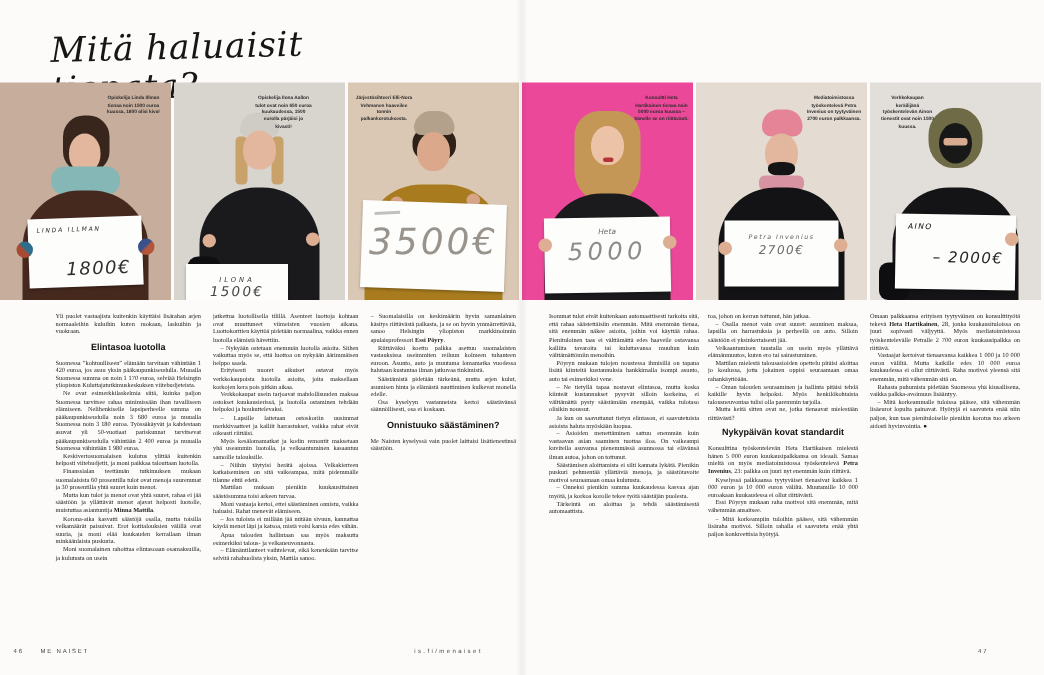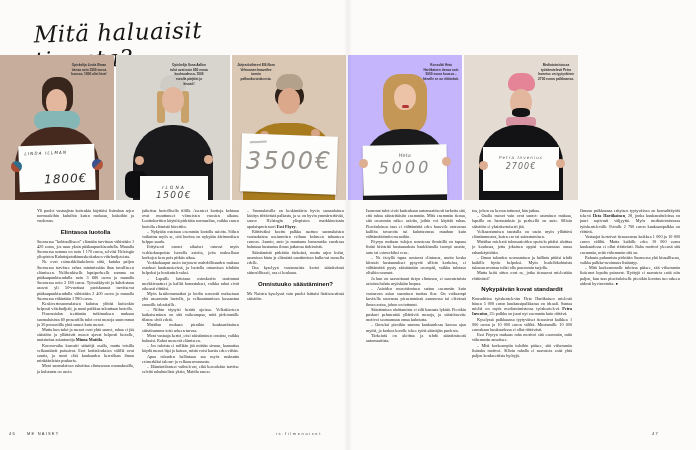--- a/index.html
+++ b/index.html
@@ -35,21 +35,21 @@
             background:linear-gradient(45deg,#a84a31 45%,#2f6d8c 55%);}
   .p1 .mitR{position:absolute;left:92px;top:104px;width:11px;height:11px;border-radius:50%;
             background:linear-gradient(135deg,#39528b 45%,#b2553a 55%);}
   
   .p2 .beanie{position:absolute;left:44px;top:20px;width:26px;height:16px;border-radius:12px 12px 5px 5px;}
   .p2 .hairL,.p2 .hairR{position:absolute;top:36px;width:8px;height:32px;background:#c9a26b;border-radius:3px;}
   .p2 .hairL{left:41px;}.p2 .hairR{left:65px;}
   .p2 .face{top:32px;}
   .p2 .coat{left:17px;width:80px;top:70px;}
   .p2 .bag{position:absolute;left:9px;top:116px;width:22px;height:27px;border-radius:7px;background:#0f0f11;}
-  .p2 .sign{left:24px;top:88px;width:68px;height:44px;margin-top:33px;}
+  .p2 .sign{left:8px;top:88px;width:68px;height:44px;margin-top:33px;}
   .p2 .sname{margin-top:9px;font-size:4.5px;letter-spacing:2px;color:#3a3a3a;font-style:italic;}
   .p2 .samount{font-size:9px;font-style:italic;letter-spacing:1.5px;}
   .p2 .hl{left:19px;top:101px;}.p2 .hr{left:88px;top:100px;}
   
   .p3 .beanie{position:absolute;left:44px;top:19px;width:27px;height:16px;border-radius:12px 12px 5px 5px;}
   .p3 .hair{position:absolute;left:43px;top:30px;width:29px;height:22px;border-radius:10px;background:#2d2118;}
   .p3 .face{top:33px;background:#dba88c;}
   .p3 .coat{left:11px;width:92px;top:68px;height:78px;}
   .p3 .sign{left:9px;top:80px;width:96px;height:58px;transform:rotate(2deg);}
   .p3 .samount{margin-top:12px;font-size:24px;font-style:italic;letter-spacing:2px;transform:rotate(-2deg);}
@@ -148,21 +148,21 @@
     <div class="coat" style="background: rgb(168, 124, 30);"></div>
     <div class="hand hl"></div>
     <div class="hand hr"></div>
     <div class="sign">
       <i class="scrib"></i>
       <div class="samount" style="color: rgb(152, 148, 141);">3500€</div>
     </div>
     <div class="cap">Järjestösihteeri Elli-Nora Vehmanen haaveilee tonnin palkankorotuksesta.</div>
   </div>
 
-  <div class="photo p4" style="background: #c4b5fd;">
+  <div class="photo p4" style="background: #ec4899;">
     <div class="hair" style="background: rgb(196, 151, 87);"></div>
     <div class="face"></div>
     <div class="lips"></div>
     <div class="coat" style="background: rgb(27, 27, 30);"></div>
     <div class="sign">
       <div class="sname">Heta</div>
       <div class="samount" style="color: rgb(139, 139, 139);">5000</div>
     </div>
     <div class="hand hl"></div>
     <div class="hand hr"></div>
@@ -177,20 +177,33 @@
     <div class="coat" style="background: rgb(19, 19, 21);"></div>
     <div class="sign">
       <div class="sname">Petra Invenius</div>
       <div class="samount" style="color: rgb(106, 106, 106);">2700€</div>
     </div>
     <div class="hand hl"></div>
     <div class="hand hr"></div>
     <div class="cap">Mediatoimistossa työskentelevä Petra Invenius on tyytyväinen 2700 euron palkkaansa.</div>
   </div>
 
+  <div class="photo p6" style="background: rgb(226, 223, 218);">
+    <div class="scarf" style="background: rgb(111, 107, 71);"></div>
+    <div class="balaclava"></div>
+    <div class="eyes"></div>
+    <div class="coat" style="background: rgb(20, 20, 23);"></div>
+    <div class="bag"></div>
+    <div class="sign">
+      <div class="sname">AINO</div>
+      <div class="samount" style="color: rgb(38, 38, 38);">– 2000€</div>
+    </div>
+    <div class="hand hr"></div>
+    <div class="cap">Verkkokaupan keräilijänä työskentelevän Ainon tienestit ovat noin 1500 kuussa.</div>
+  </div>
 
   <div class="col" id="lc1">
     <p class="noind">Yli puolet vastaajista kuitenkin käyttäisi lisärahan arjen normaaleihin kuluihin kuten ruokaan, laskuihin ja vuokraan.</p>
     <div class="h">Elintasoa luotolla</div>
     <p class="noind">Suomessa ”kohtuulliseen” elämään tarvitaan vähintään 1 420 euroa, jos asuu yksin pääkaupunkiseudulla. Muualla Suomessa summa on noin 1 170 euroa, selviää Helsingin yliopiston Kuluttajatutkimuskeskuksen viitebudjeteista.</p>
     <p>Ne ovat esimerkkilaskelmia siitä, kuinka paljon Suomessa tarvitsee rahaa minimissään ihan tavalliseen elämiseen. Nelihenkiselle lapsiperheelle summa on pääkaupunkiseudulla noin 3 680 euroa ja muualla Suomessa noin 3 180 euroa. Työssäkäyvät ja kahdestaan asuvat yli 50-vuotiaat pariskunnat tarvitsevat pääkaupunkiseudulla vähintään 2 400 euroa ja muualla Suomessa vähintään 1 980 euroa.</p>
     <p>Keskivertosuomalaisen kulutus ylittää kuitenkin helposti viitebudjetit, ja moni paikkaa talouttaan luotolla.</p>
     <p>Finanssialan teettämän tutkimuksen mukaan suomalaisista 60 prosentilla tulot ovat menoja suuremmat ja 30 prosentilla yhtä suuret kuin menot.</p>
     <p><span>Mutta kun tulot ja menot ovat yhtä suuret, rahaa ei jää säästöön ja yllättävät menot ajavat helposti luotolle, muistuttaa asiantuntija </span><b>Minna Mattila</b><span>.</span></p>
     <p>Korona-aika kasvatti säästöjä osalla, mutta toisilla velkamäärät paisuivat. Erot kotitalouksien välillä ovat suuria, ja moni elää kuukauden kerrallaan ilman minkäänlaista puskuria.</p>

